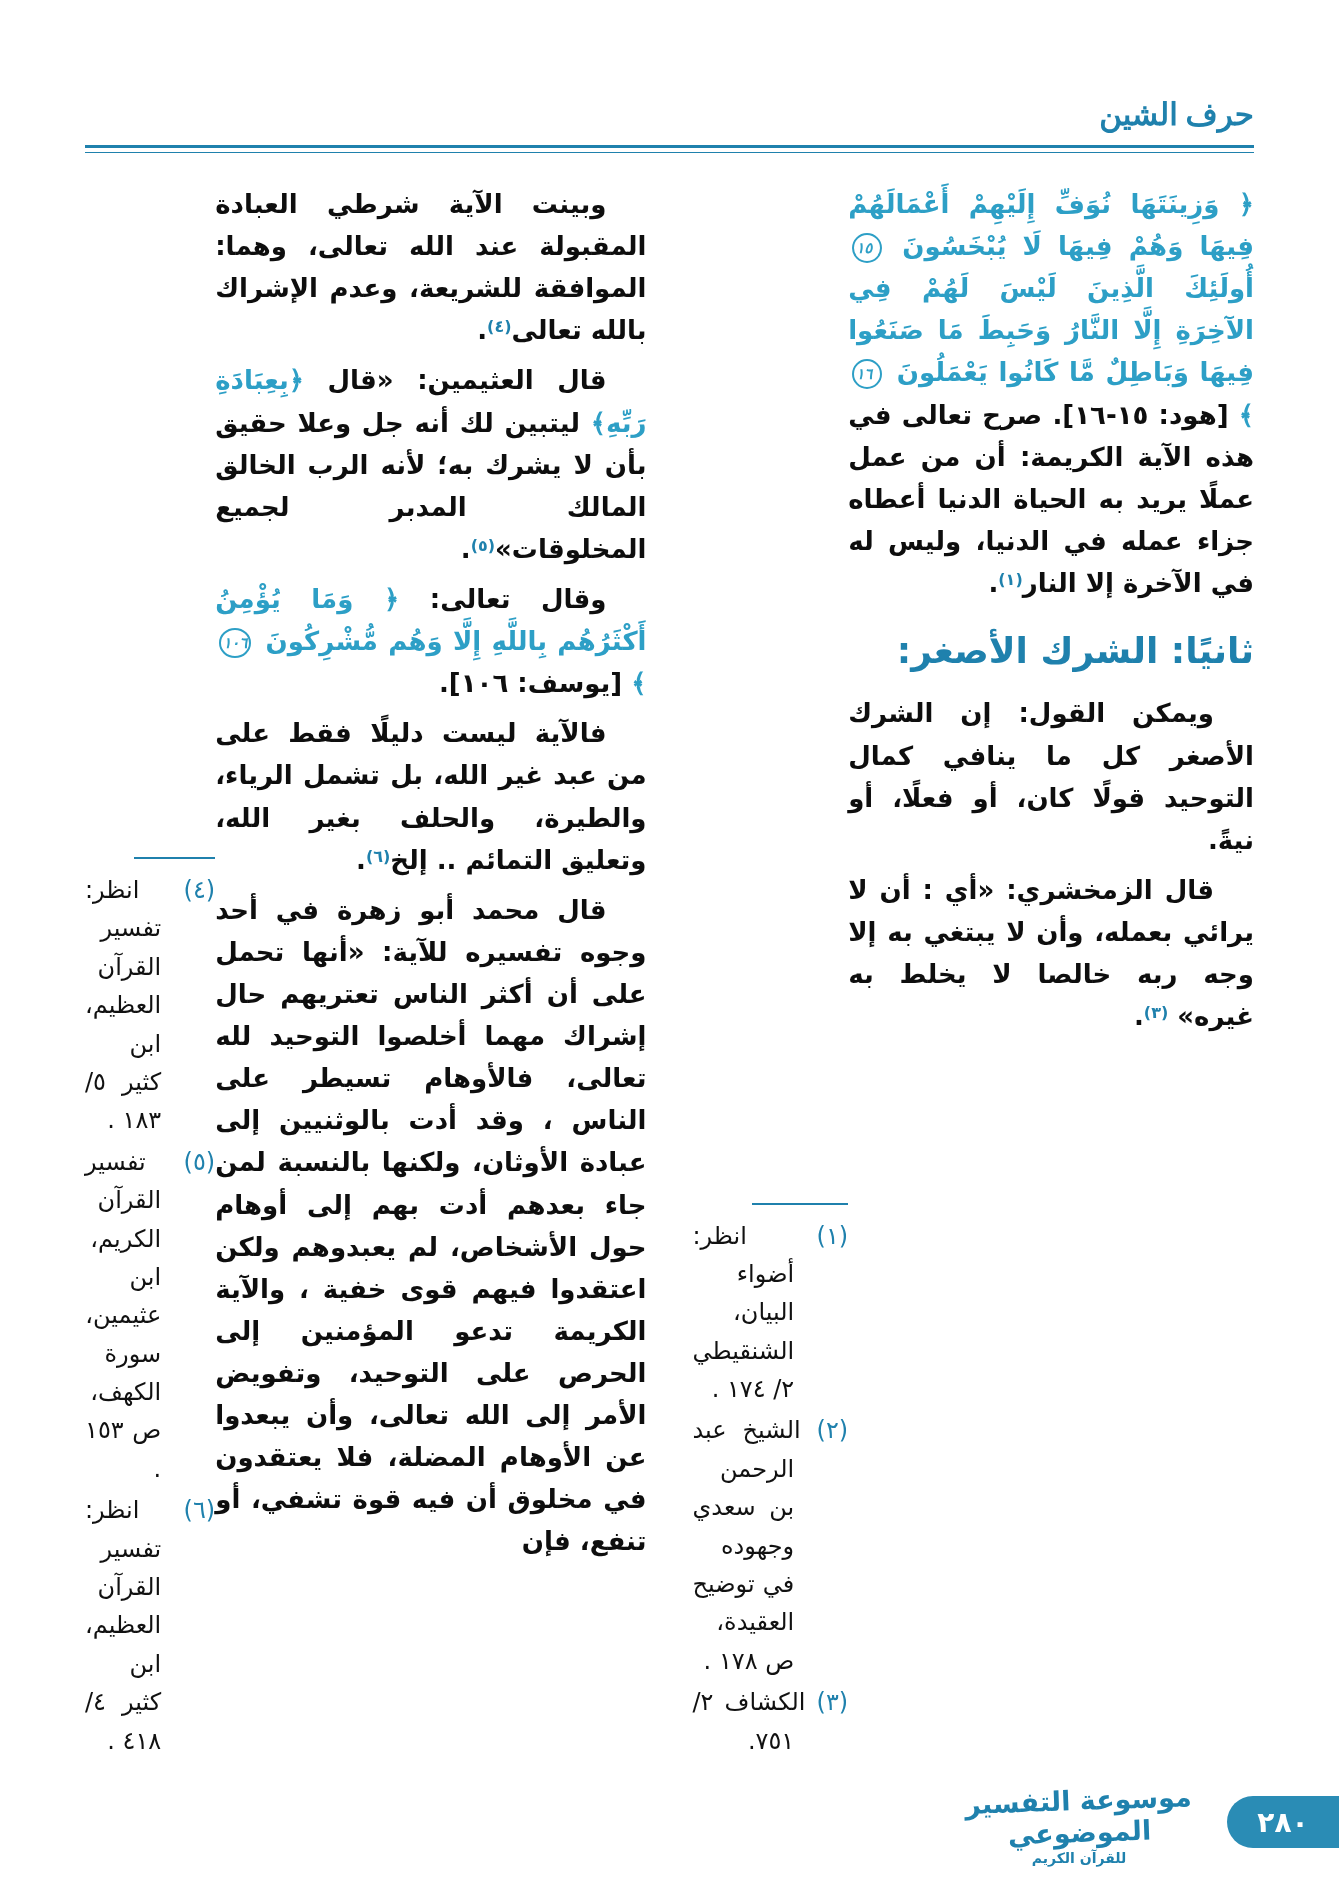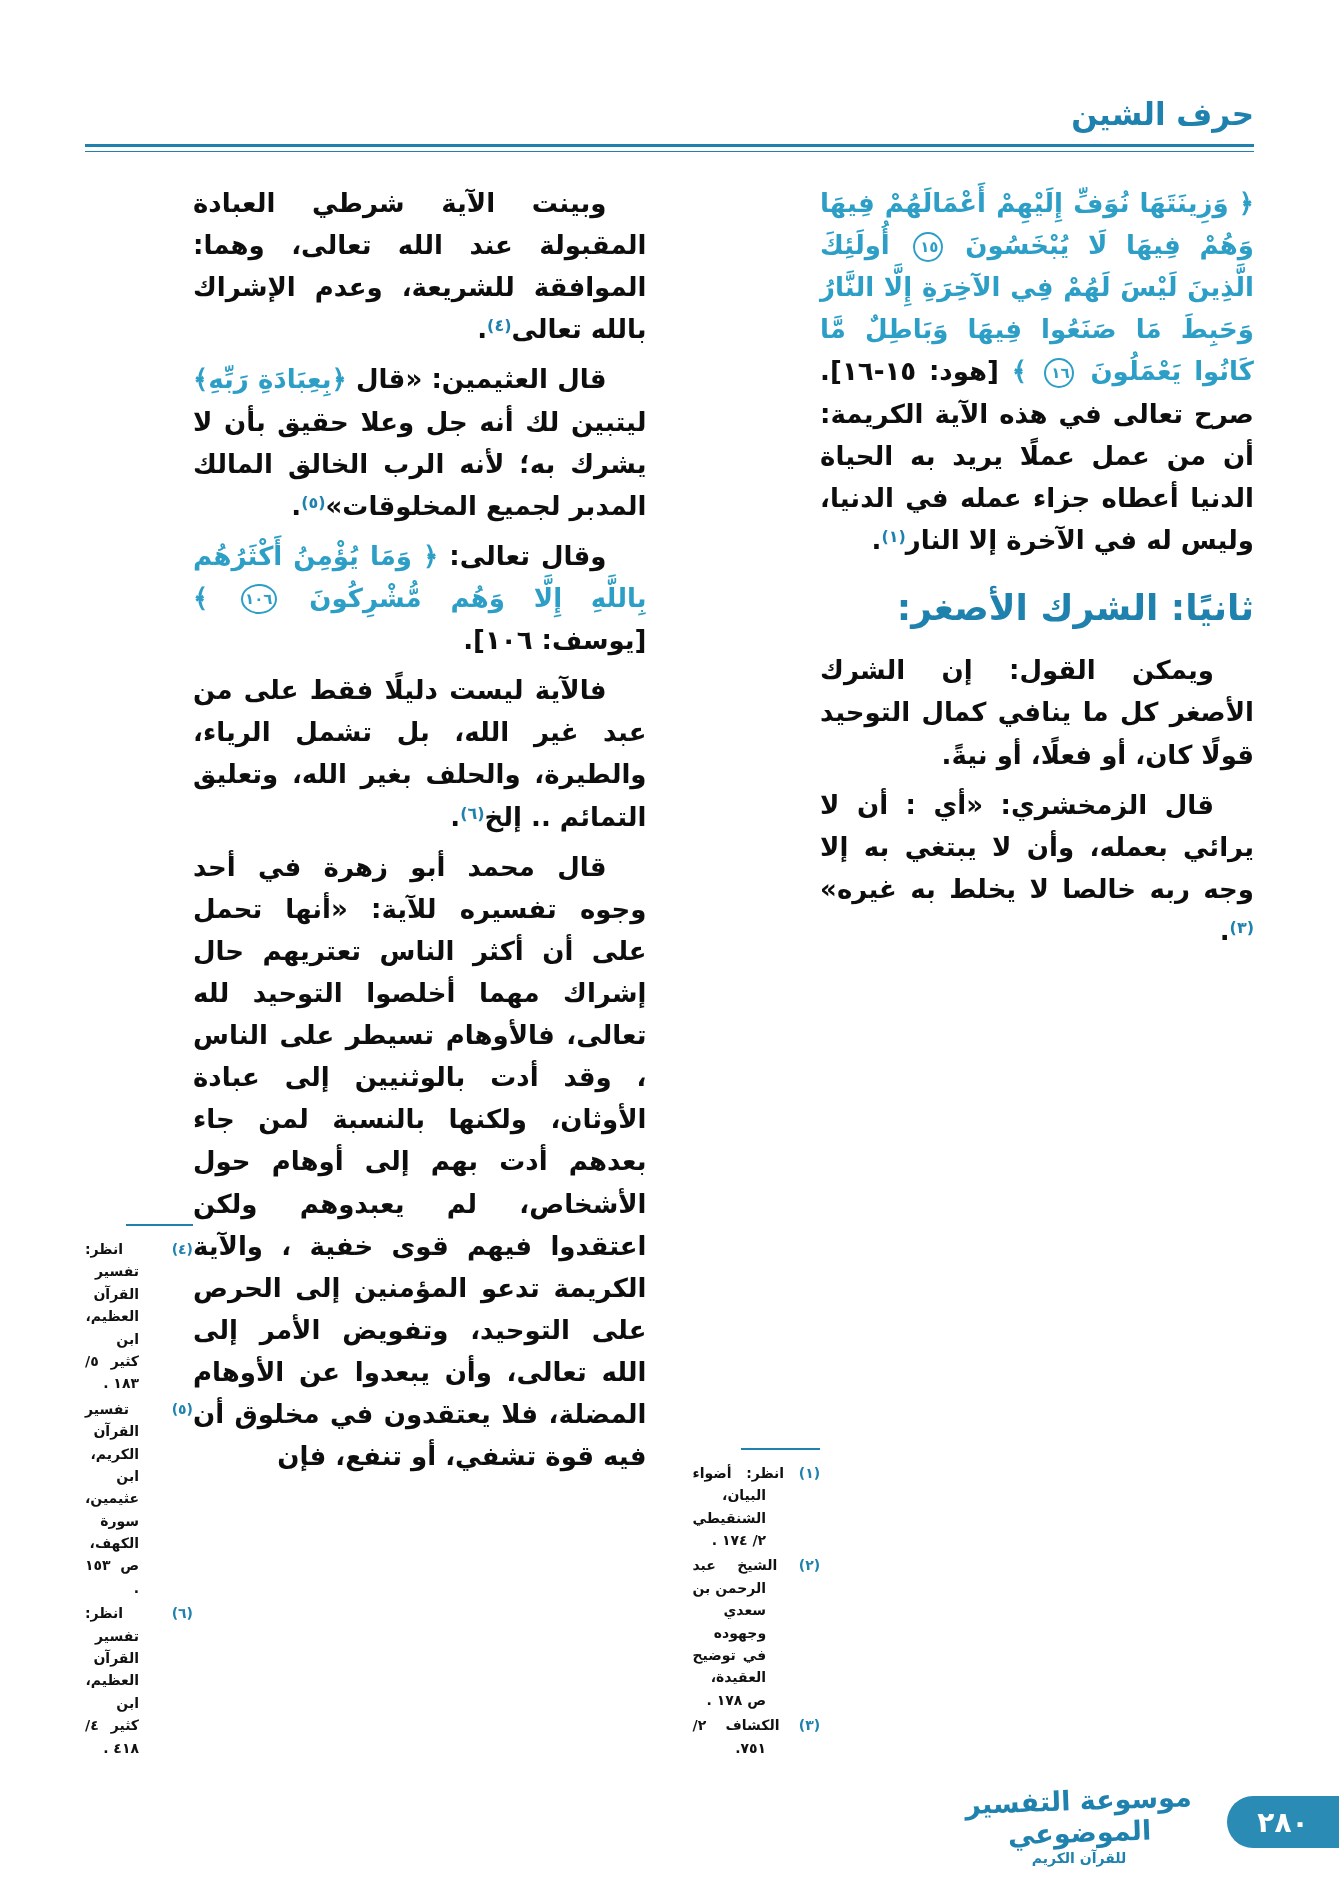--- a/index.html
+++ b/index.html
@@ -12,21 +12,21 @@
   html,body{margin:0;padding:0;background:#e8e8e8;}
   body{font-family:"DejaVu Sans", sans-serif;}
   .page{
     width:1339px;height:1890px;position:relative;background:#ffffff;
     margin:0 auto;overflow:hidden;
   }
   
   .header{padding:96px 85px 0 85px;}
   .chapter-title{
     font-size:31px;font-weight:bold;color:var(--accent);
-    margin:0;text-align:right;letter-spacing:0;
+    margin:0;text-align:right;letter-spacing:0;font-family:Liberation Serif, serif;
   }
   .rules{margin-top:12px;}
   .rule1{height:3px;background:var(--accent);}
   .rule2{height:1px;background:var(--accent);margin-top:4px;}
 
   
   .columns{
     display:flex;gap:46px;padding:0 85px;margin-top:30px;height:1580px;
   }
   .col{flex:1 1 0;display:flex;flex-direction:row;min-width:0;}
@@ -41,29 +41,29 @@
     margin:18px 0 12px 0;text-align:right;
   }
   .seg{white-space:normal;}
   .seg-quran{color:var(--quran);}
   .seg-fn{
     color:var(--accent);font-size:16px;vertical-align:7px;font-weight:bold;
   }
   .seg-ayah{
     display:inline-block;min-width:30px;height:30px;line-height:26px;
     border:2px solid var(--quran);border-radius:50%;color:var(--quran);
-    font-size:15px;text-align:right;vertical-align:middle;margin:0 4px;
-    text-indent:0;padding:0 2px;
+    font-size:15px;text-align:left;vertical-align:middle;margin:0 4px;
+    text-indent:0;padding:0 2px;font-style:italic;
   }
   
   .footnotes{margin-top:auto;padding-top:8px;}
   .fn-rule{height:2px;background:var(--accent);width:62%;margin:0 0 12px auto;}
   .fn-item{
-    font-size:14px;line-height:1.6;text-align:justify;color:#111;
-    padding-right:54px;text-indent:-54px;margin-bottom:3px;font-weight:bold;
+    font-size:24px;line-height:1.6;text-align:justify;color:#111;
+    padding-right:54px;text-indent:-54px;margin-bottom:3px;font-weight:normal;
   }
   .fn-num{color:var(--accent);}
 
   
   .logo{
     position:absolute;bottom:24px;right:140px;width:240px;
     text-align:center;color:var(--accent);
   }
   .logo-main{font-size:27px;font-weight:bold;transform:rotate(-2deg);line-height:1.2;}
   .logo-sub{font-size:14px;margin-top:0;font-weight:bold;}

